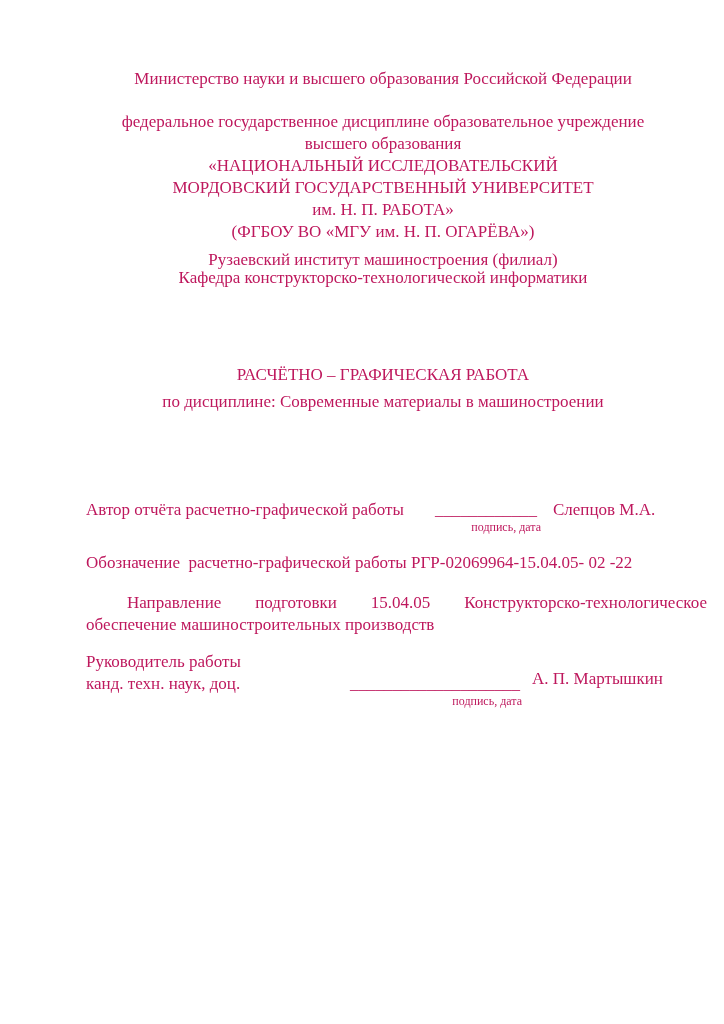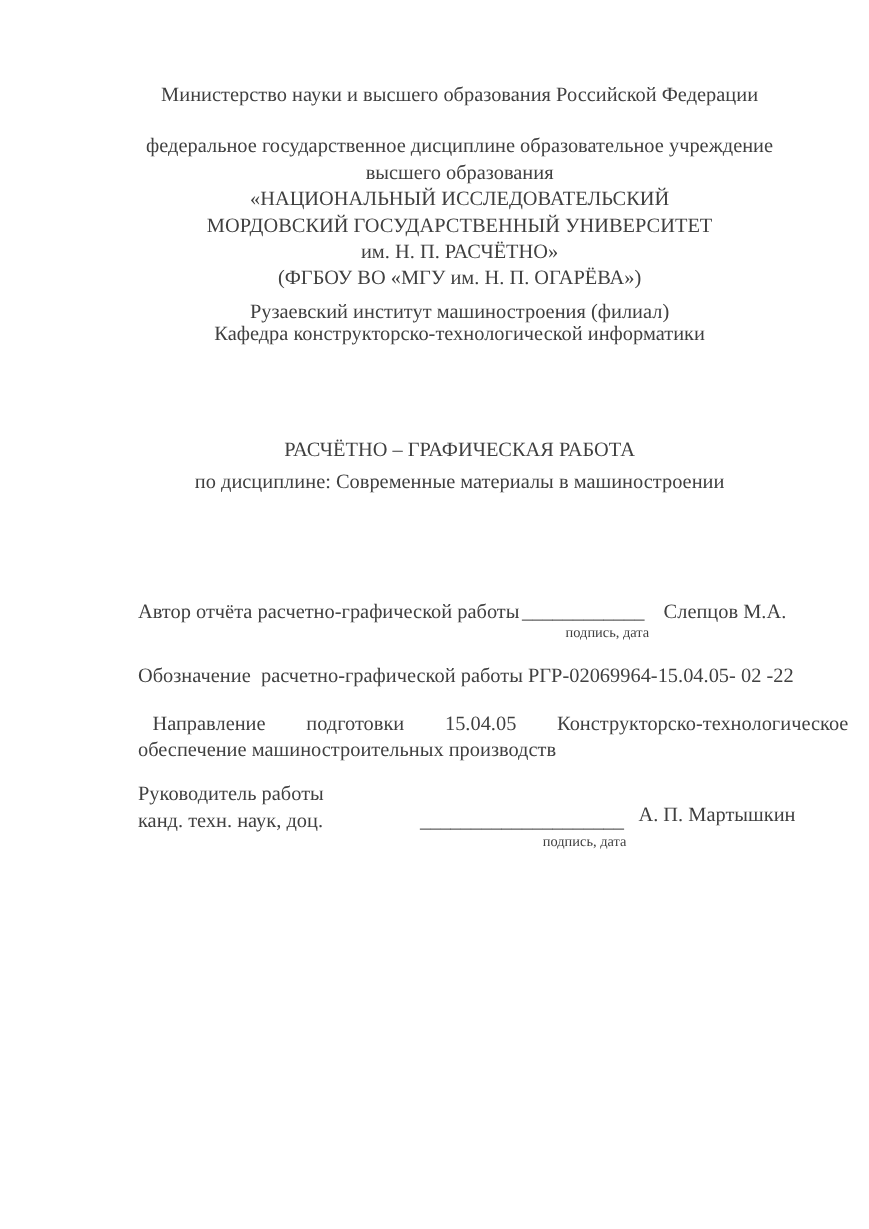--- a/index.html
+++ b/index.html
@@ -6,37 +6,37 @@
     margin: 0;
     padding: 0;
     background: #ffffff;
   }
   .page {
     position: relative;
     width: 724px;
     height: 772px;
     background: #ffffff;
     font-family: "Liberation Serif", "DejaVu Serif", serif;
-    color: #404040;
+    color: #be185d;
     overflow: hidden;
     text-decoration: underline;
   }
   .line {
     position: absolute;
     font-size: 17px;
     line-height: 22px;
     white-space: pre-wrap;
   }
   .center {
     left: 103px;
     width: 560px;
     text-align: center;
   }
   .leftcol {
-    left: 115px;
+    left: 86px;
     text-align: center;
   }
   .justify {
     left: 103px;
     width: 580px;
     text-align: justify;
     text-align-last: justify;
     white-space: normal;
     margin-left: 24px;
   }
@@ -63,21 +63,21 @@
   <div class="line center" style="top:68px">Министерство науки и высшего образования Российской Федерации</div>
 
   <div class="line center" style="top:111px">федеральное государственное дисциплине образовательное учреждение</div>
 
   <div class="line center" style="top:133px">высшего образования</div>
 
   <div class="line center" style="top:155px">«НАЦИОНАЛЬНЫЙ ИССЛЕДОВАТЕЛЬСКИЙ</div>
 
   <div class="line center" style="top:177px">МОРДОВСКИЙ ГОСУДАРСТВЕННЫЙ УНИВЕРСИТЕТ</div>
 
-  <div class="line center" style="top:199px">им. Н. П. РАСЧЁТНО»</div>
+  <div class="line center" style="top:199px">им. Н. П. РАБОТА»</div>
 
   <div class="line center" style="top:221px">(ФГБОУ ВО «МГУ им. Н. П. ОГАРЁВА»)</div>
 
   <div class="line center" style="top:249px">Рузаевский институт машиностроения (филиал)</div>
 
   <div class="line center" style="top:267px">Кафедра конструкторско-технологической информатики</div>
 
   <div class="line center" style="top:364px">РАСЧЁТНО – ГРАФИЧЕСКАЯ РАБОТА</div>
 
   <div class="line center" style="top:391px">по дисциплине: Современные материалы в машиностроении</div>

